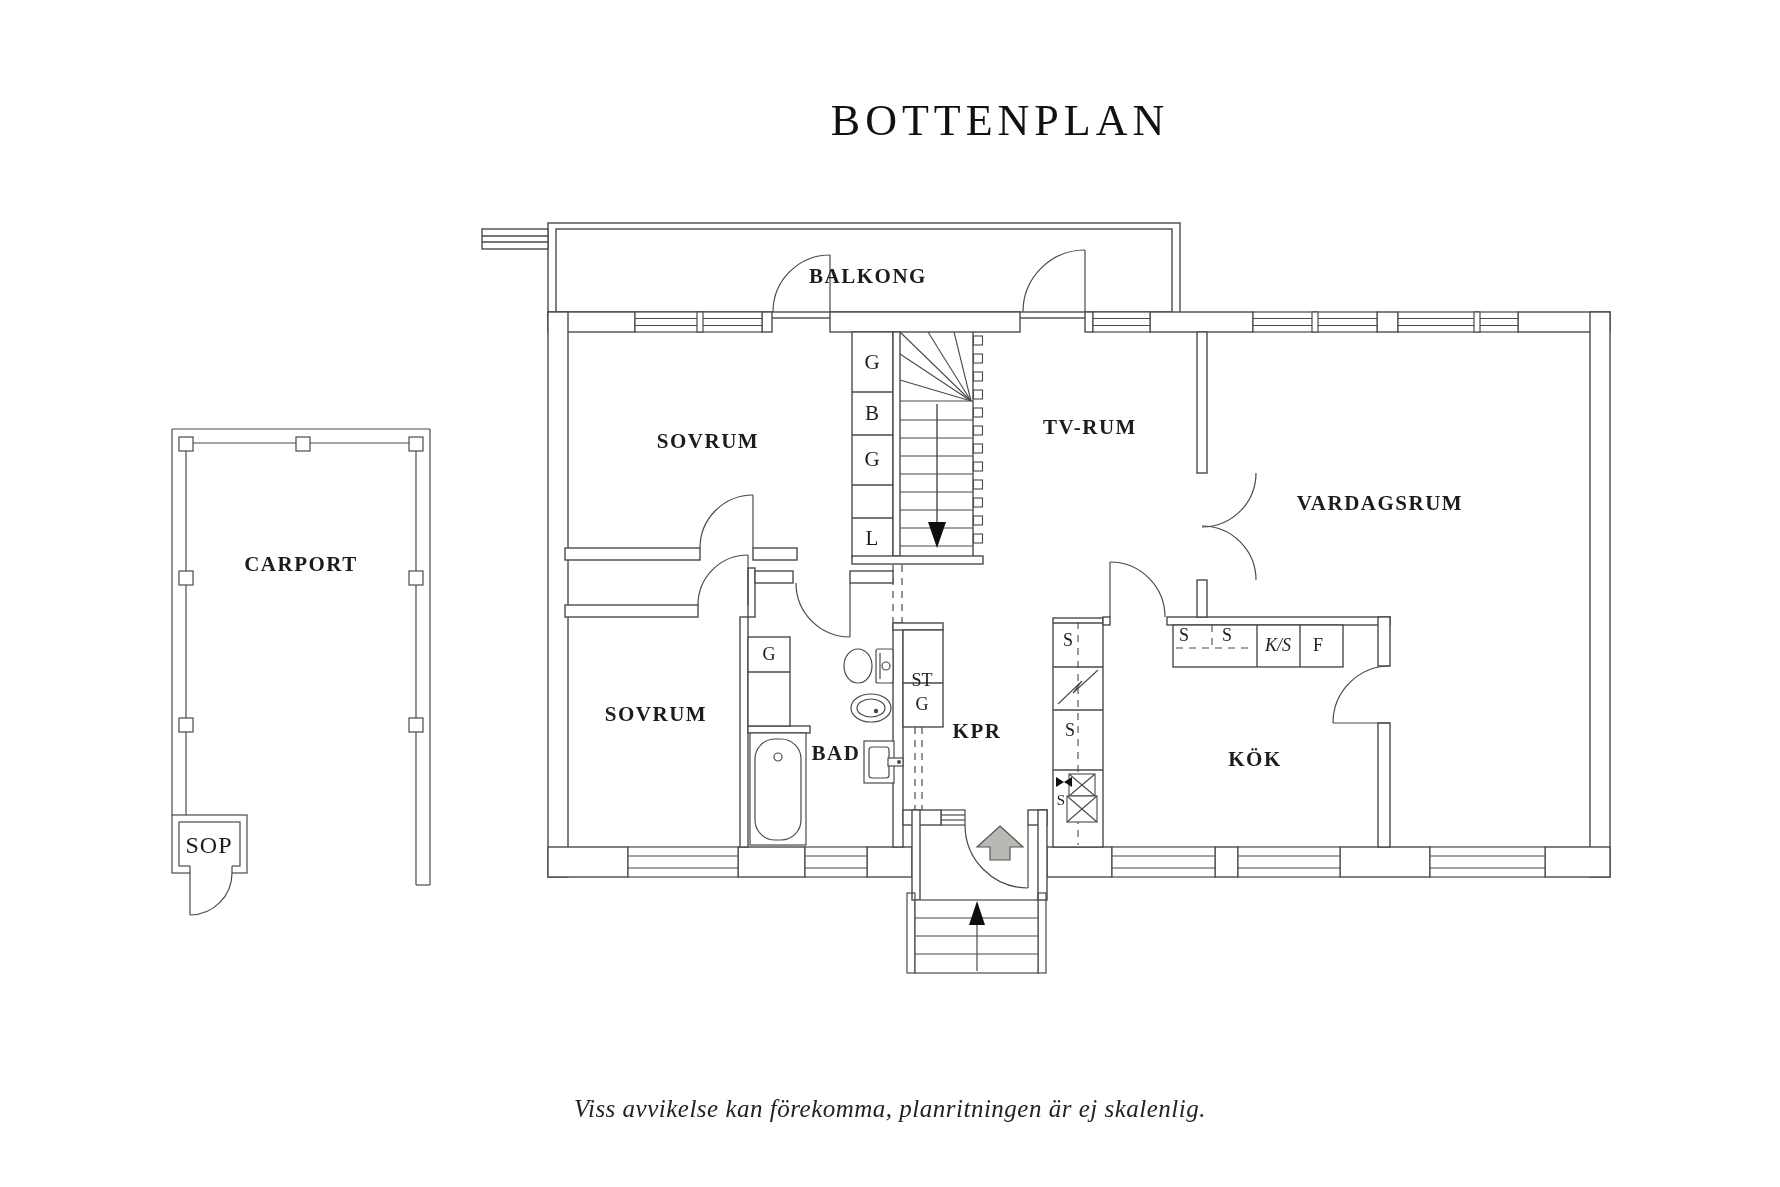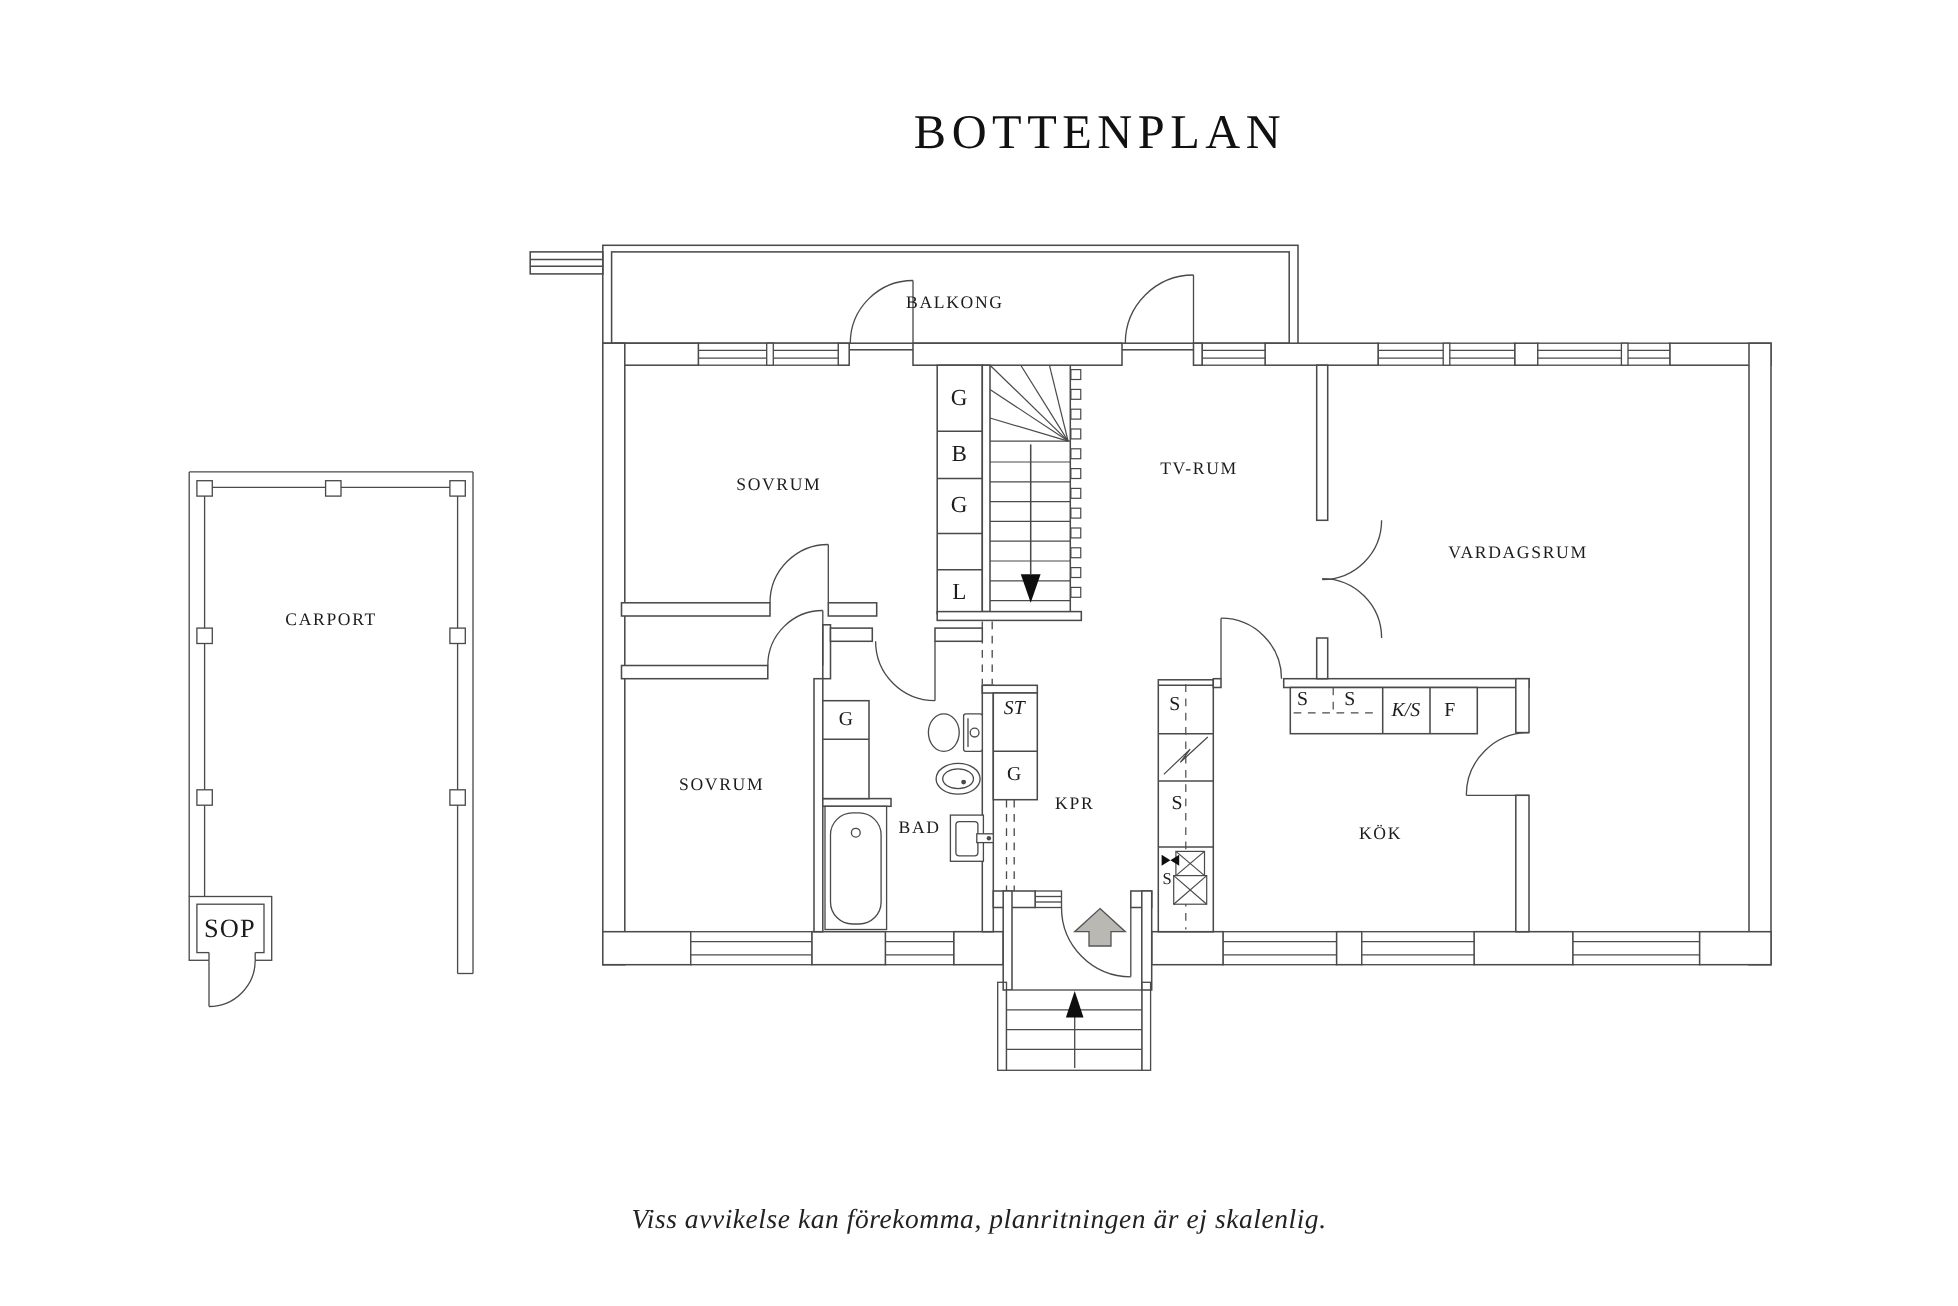--- a/index.html
+++ b/index.html
@@ -2,21 +2,21 @@
 <html><head>
 <meta charset="utf-8">
 <style>
   html,body{margin:0;padding:0;background:#fff;}
   .stage{position:relative;width:1780px;height:1187px;background:#ffffff;overflow:hidden;
          font-family:"Liberation Serif","DejaVu Serif",serif;color:#1c1c1c;}
   svg.plan{position:absolute;left:0;top:0;}
   .lbl{position:absolute;transform:translate(-50%,-50%);white-space:nowrap;
        font-family:"Liberation Serif","DejaVu Serif",serif;color:#1c1c1c;}
   .title{font-size:44px;letter-spacing:5px;color:#111;}
-  .room{font-size:16px;letter-spacing:1.5px;}
+  .room{font-size:21px;letter-spacing:1.5px;font-weight:bold;}
   .closet{font-size:21px;}
   .closet-sm{font-size:18px;}
   .closet-xs{font-size:15px;}
   .sop{font-size:24px;letter-spacing:1px;}
   .footer{font-size:25px;font-style:italic;letter-spacing:0.5px;color:#222;}
 </style>
 </head>
 <body>
 
 <div class="stage">
@@ -314,21 +314,21 @@
 <div class="lbl room" style="left:977px;top:731px;text-align:right;">KPR</div>
 <div class="lbl room" style="left:1237px;top:759px;margin-left:18px;">KÖK</div>
 <div class="lbl room" style="left:301px;top:564px;">CARPORT</div>
 <div class="lbl sop" style="left:209px;top:845px;">SOP</div>
 
 <div class="lbl closet" style="left:872px;top:362px;">G</div>
 <div class="lbl closet" style="left:872px;top:413px;">B</div>
 <div class="lbl closet" style="left:872px;top:459px;">G</div>
 <div class="lbl closet" style="left:872px;top:538px;">L</div>
 <div class="lbl closet-sm" style="left:769px;top:654px;">G</div>
-<div class="lbl closet-sm" style="left:922px;top:644px;font-style:italic;">ST</div>
+<div class="lbl closet-sm" style="left:922px;top:680px;">ST</div>
 <div class="lbl closet-sm" style="left:922px;top:704px;">G</div>
 <div class="lbl closet-sm" style="left:1068px;top:640px;">S</div>
 <div class="lbl closet-sm" style="left:1070px;top:730px;">S</div>
 <div class="lbl closet-xs" style="left:1061px;top:800px;">S</div>
 <div class="lbl closet-sm" style="left:1184px;top:635px;">S</div>
 <div class="lbl closet-sm" style="left:1227px;top:635px;">S</div>
 <div class="lbl closet-sm" style="left:1278px;top:645px;font-style:italic;">K/S</div>
 <div class="lbl closet-sm" style="left:1318px;top:645px;">F</div>
 
 <div class="lbl footer" style="left:890px;top:1097px;margin-top:12px;">Viss avvikelse kan förekomma, planritningen är ej skalenlig.</div>

